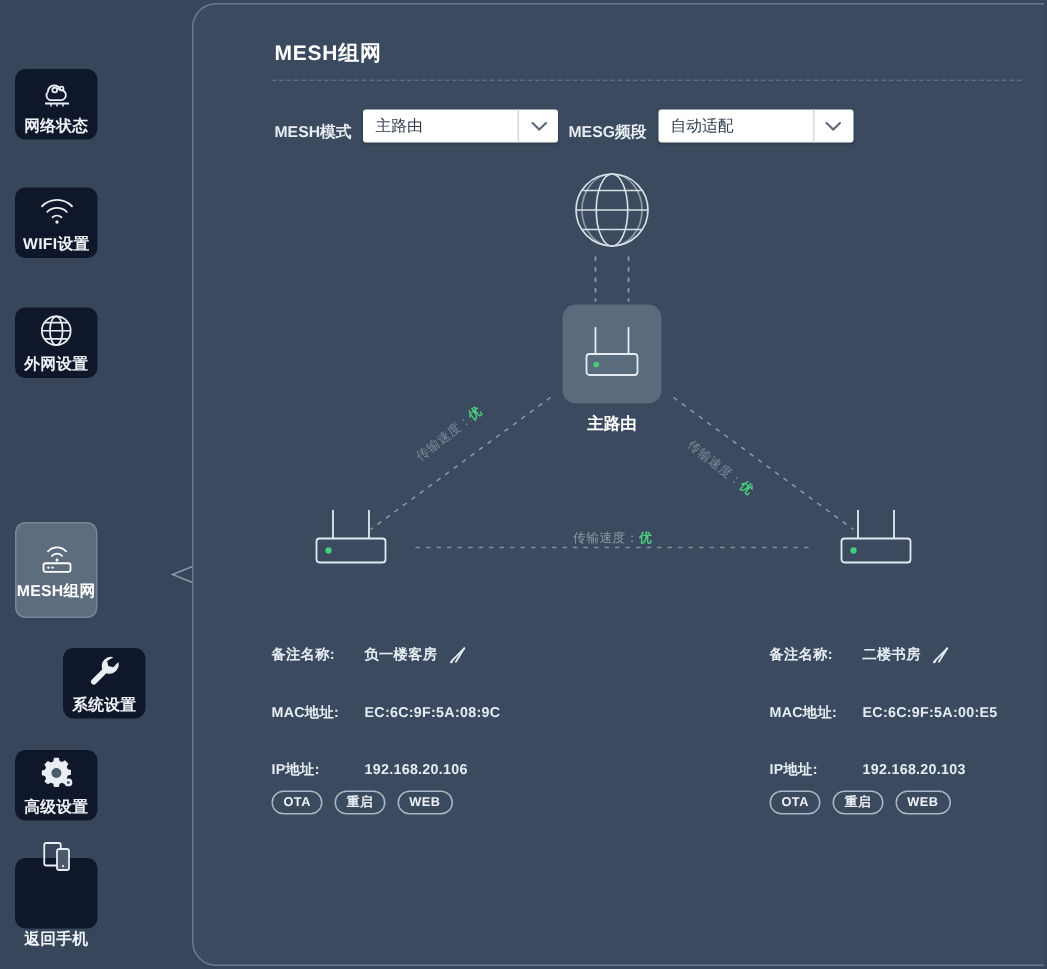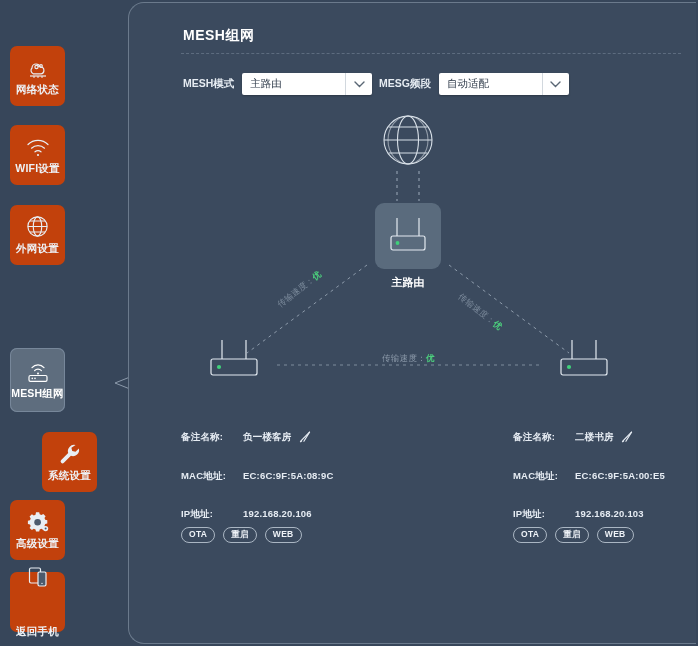--- a/index.html
+++ b/index.html
@@ -21,22 +21,22 @@
     position: absolute;
     left: 0; top: 0;
     width: 78px;
     height: 646px;
     background: #37465a;
   }
   .nav-item {
     position: absolute;
     left: 10px;
     width: 55px;
-    height: 60px;
-    background: #c2410c;
+    height: 47px;
+    background: #0f172a;
     border-radius: 7px;
     display: flex;
     flex-direction: column;
     align-items: center;
     justify-content: center;
     gap: 3px;
     cursor: pointer;
   }
   .nav-item.active {
     background: #5e6d7e;
@@ -94,21 +94,21 @@
     left: 52px; top: 50px;
     width: 500px;
     height: 0;
     border-top: 1px dashed #5d6c7f;
   }
 
   
   .ctl {
     position: absolute;
     display: flex;
-    align-items: center;
+    align-items: flex-end;
     gap: 8px;
   }
   .ctl-label {
     font-size: 10.5px;
     font-weight: 700;
     color: #e6ecf2;
     white-space: nowrap;
   }
   .select {
     display: flex;

